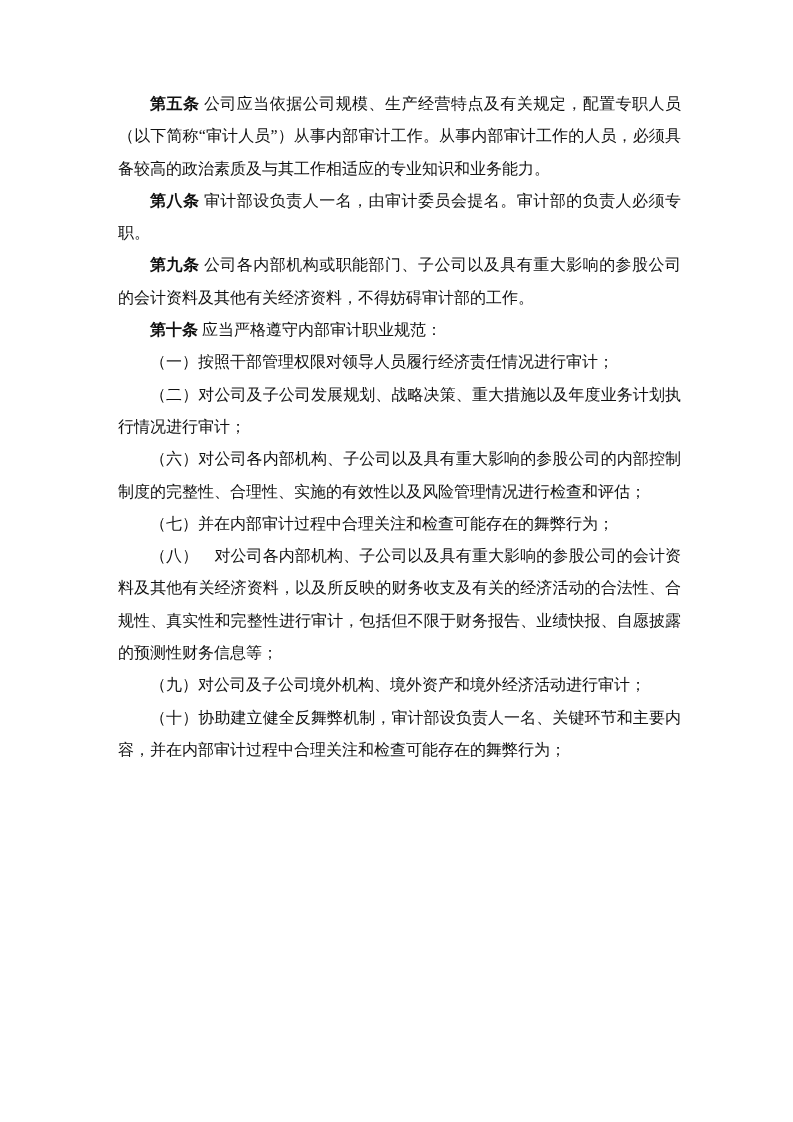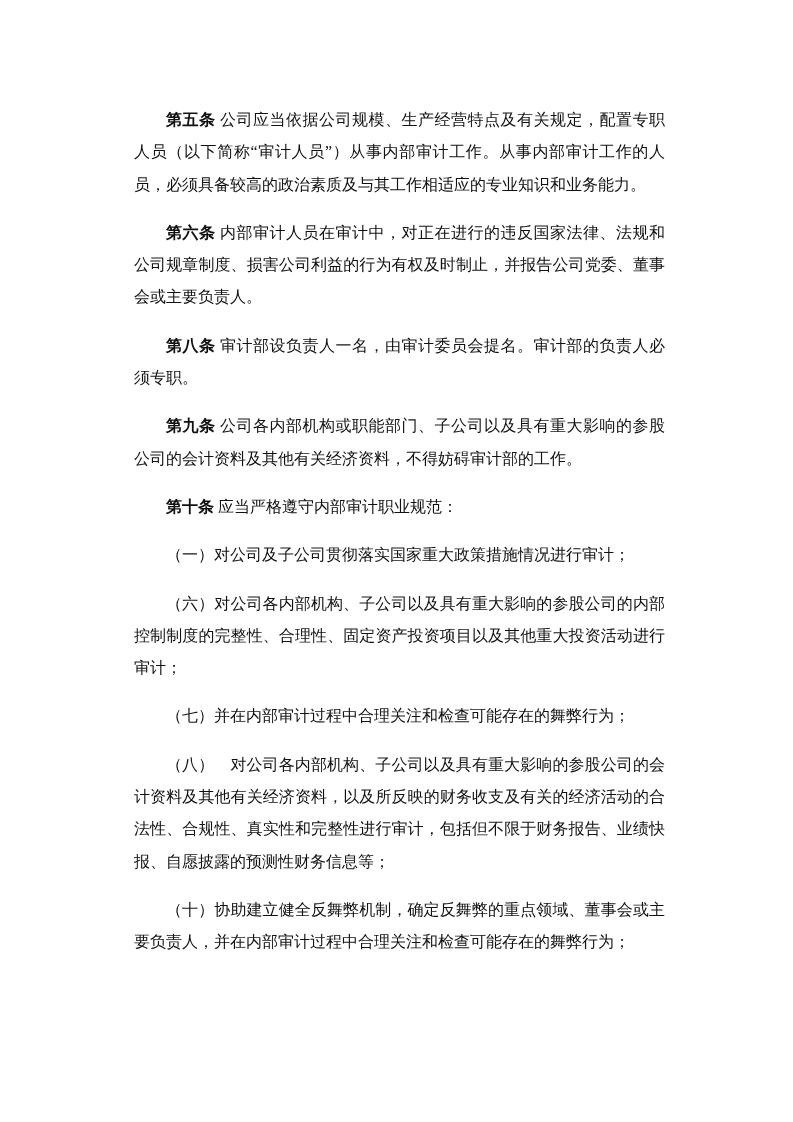--- a/index.html
+++ b/index.html
@@ -21,53 +21,54 @@
     left: 118px;
     width: 563px;
     color: #111111;
     font-size: 16px;
     line-height: 32.3px;
     text-align: justify;
     text-justify: inter-character;
     letter-spacing: 0;
   }
   .para {
-    margin: 16px;
+    margin: 0;
     padding: 0;
     text-indent: 2em;
   }
   .para b {
     font-weight: 700;
   }
 </style>
 </head>
 <body>
 
 <div class="page">
   <div class="content">
 
     <p class="para"><b>第五条</b><span> 公司应当依据公司规模、生产经营特点及有关规定，配置专职人员（以下简称“审计人员”）从事内部审计工作。从事内部审计工作的人员，必须具备较高的政治素质及与其工作相适应的专业知识和业务能力。</span></p>
 
-    <p class="para"><b>第六条</b><span> 内部审计人员在审计中，对正在进行的违反国家法律、法规和公司规章制度、损害公司利益的行为有权及时制止，并报告公司党委、董事会或主要负责人。</span></p>
 
 
     <p class="para"><b>第八条</b><span> 审计部设负责人一名，由审计委员会提名。审计部的负责人必须专职。</span></p>
 
     <p class="para"><b>第九条</b><span> 公司各内部机构或职能部门、子公司以及具有重大影响的参股公司的会计资料及其他有关经济资料，不得妨碍审计部的工作。</span></p>
 
     <p class="para"><b>第十条</b><span> 应当严格遵守内部审计职业规范：</span></p>
 
-    <p class="para"><b></b><span>（一）对公司及子公司贯彻落实国家重大政策措施情况进行审计；</span></p>
+    <p class="para"><b></b><span>（一）按照干部管理权限对领导人员履行经济责任情况进行审计；</span></p>
+
+    <p class="para"><b></b><span>（二）对公司及子公司发展规划、战略决策、重大措施以及年度业务计划执行情况进行审计；</span></p>
 
 
 
-
-    <p class="para"><b></b><span>（六）对公司各内部机构、子公司以及具有重大影响的参股公司的内部控制制度的完整性、合理性、固定资产投资项目以及其他重大投资活动进行审计；</span></p>
+    <p class="para"><b></b><span>（六）对公司各内部机构、子公司以及具有重大影响的参股公司的内部控制制度的完整性、合理性、实施的有效性以及风险管理情况进行检查和评估；</span></p>
 
     <p class="para"><b></b><span>（七）并在内部审计过程中合理关注和检查可能存在的舞弊行为；</span></p>
 
     <p class="para"><b></b><span>（八）　对公司各内部机构、子公司以及具有重大影响的参股公司的会计资料及其他有关经济资料，以及所反映的财务收支及有关的经济活动的合法性、合规性、真实性和完整性进行审计，包括但不限于财务报告、业绩快报、自愿披露的预测性财务信息等；</span></p>
 
+    <p class="para"><b></b><span>（九）对公司及子公司境外机构、境外资产和境外经济活动进行审计；</span></p>
 
-    <p class="para"><b></b><span>（十）协助建立健全反舞弊机制，确定反舞弊的重点领域、董事会或主要负责人，并在内部审计过程中合理关注和检查可能存在的舞弊行为；</span></p>
+    <p class="para"><b></b><span>（十）协助建立健全反舞弊机制，审计部设负责人一名、关键环节和主要内容，并在内部审计过程中合理关注和检查可能存在的舞弊行为；</span></p>
 
   </div>
 </div>
 
 </body></html>

